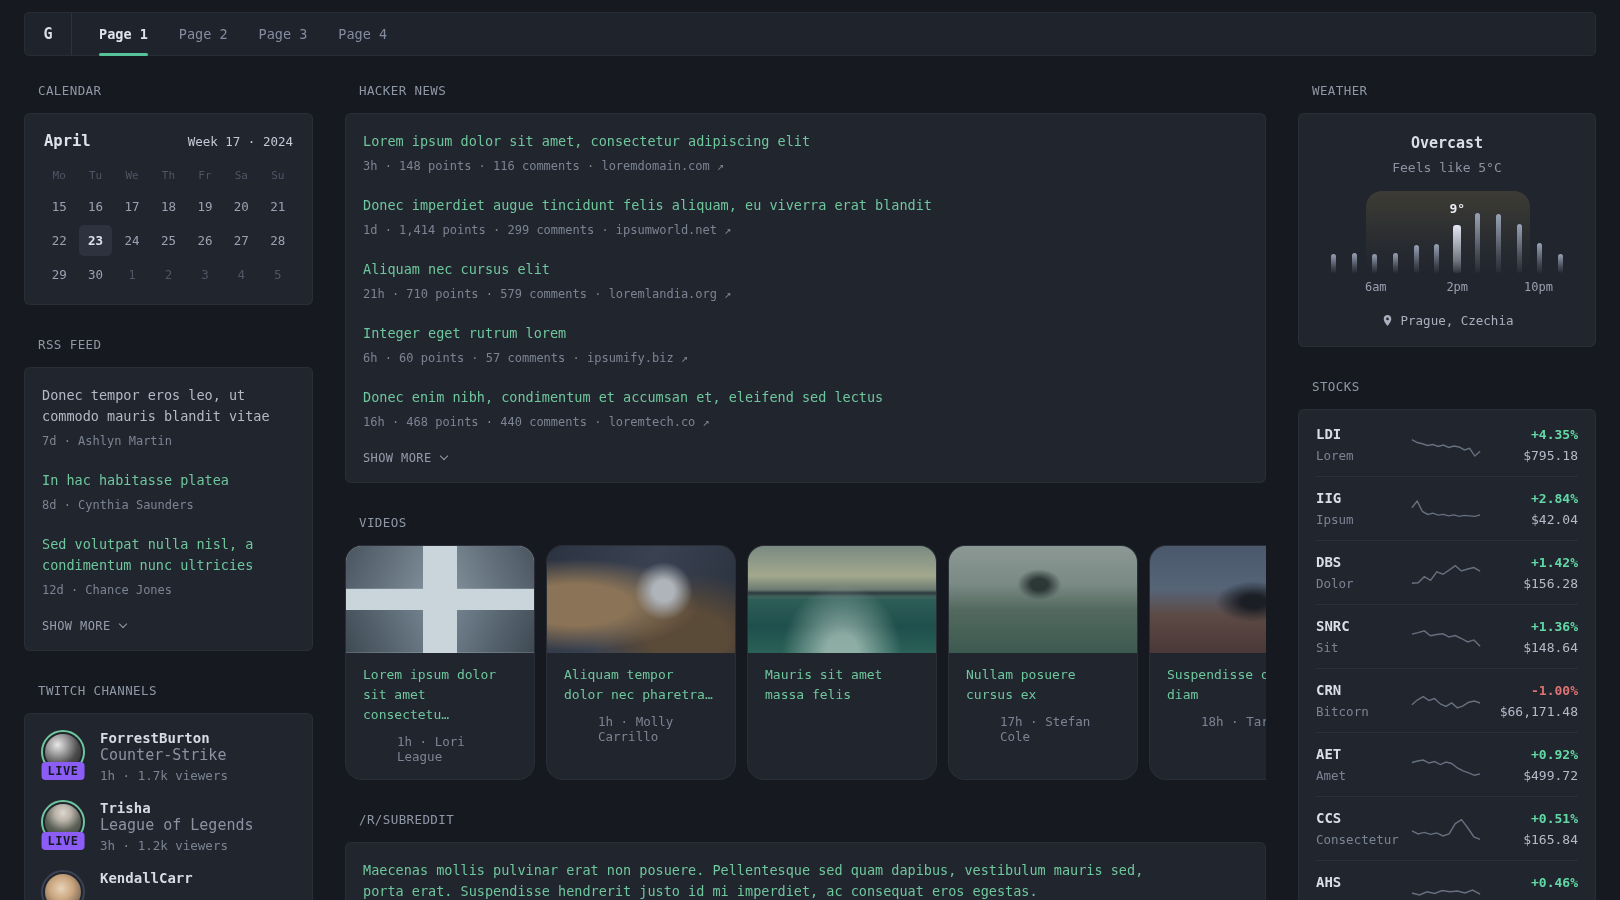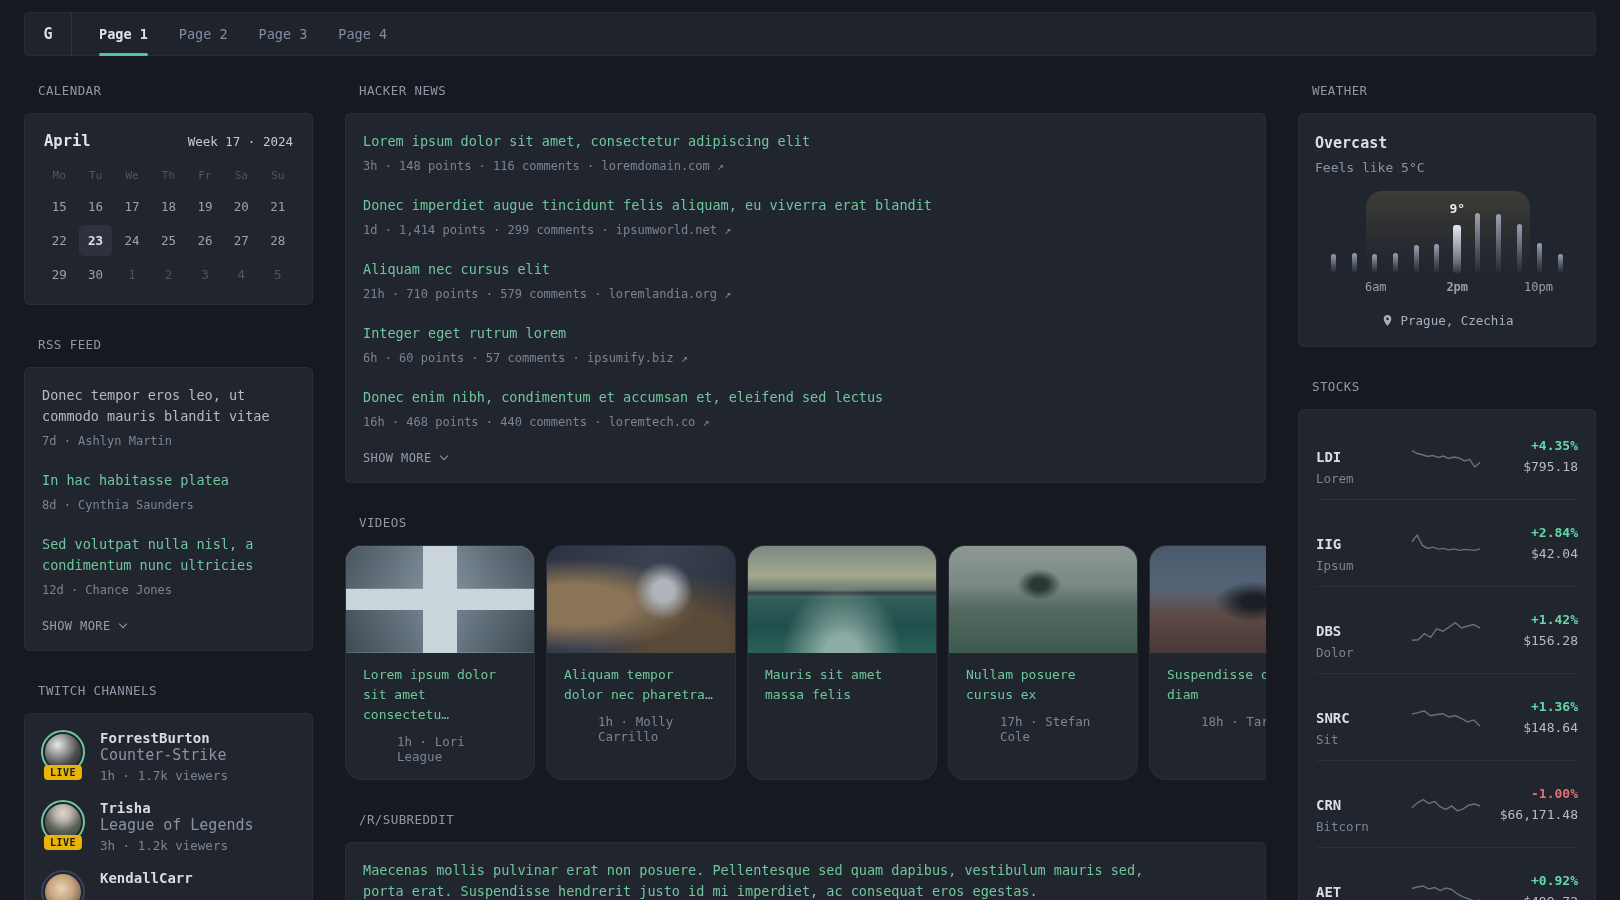--- a/index.html
+++ b/index.html
@@ -69,21 +69,21 @@
 
   
   .twitch-card { padding:16px; }
   .channel { display:flex; gap:15px; cursor:pointer; }
   .channel + .channel { margin-top:17px; }
   .avatar { width:44px; height:44px; flex:0 0 44px; border:2px solid #6fc69c; border-radius:50%; padding:2px; position:relative; }
   .avatar.offline { border-color:#3b4252; }
   .avatar .photo { width:100%; height:100%; border-radius:50%; }
   .live-badge {
     position:absolute; bottom:-8px; left:50%; transform:translateX(-50%);
-    background:#eab308; color:#161a22; font-size:10px; font-weight:700;
+    background:#8b5cf6; color:#161a22; font-size:12px; font-weight:700;
     padding:2px 6px; border-radius:4px; letter-spacing:.5px;
   }
   .ch-name { font-size:14px; font-weight:700; color:#d6dbe5; }
   .ch-game { font-size:15px; color:#8b93a3; margin-top:0; }
   .ch-meta { font-size:12.5px; color:#7b8493; margin-top:4px; }
   .avatar-1 .photo { background:radial-gradient(circle at 35% 30%, #e8e8e8 0%, #9a9a9a 30%, #4a4a4a 60%, #222 100%); }
   .avatar-2 .photo { background:radial-gradient(circle at 50% 25%, #ddd8d0 0%, #b9b3a9 25%, #5d6258 55%, #2c332e 100%); }
   .avatar-3 .photo { background:radial-gradient(circle at 45% 40%, #e8d4b8 0%, #caa57f 40%, #7d6a58 75%, #4a3e33 100%); }
 
   
@@ -108,21 +108,21 @@
       linear-gradient(to bottom, transparent 41%, rgba(39,52,58,.9) 44%, transparent 48%),
       linear-gradient(to bottom,#7a8a82 0%,#a3a88d 28%,#66766e 42%,#2f5e58 50%,#1f4f4c 75%,#2a6158 100%); }
   .thumb-4 { background:
       radial-gradient(ellipse at 48% 36%, rgba(30,42,40,.85) 0 6%, rgba(30,42,40,0) 16%),
       linear-gradient(to bottom,#8c9894 0%,#7b8a85 35%,#53695f 60%,#3d5a50 100%); }
   .thumb-5 { background:
       radial-gradient(ellipse at 55% 52%, rgba(20,24,30,.9) 0 8%, rgba(20,24,30,0) 26%),
       linear-gradient(to bottom,#49596b 0%,#566478 40%,#5d4a45 65%,#4a3838 100%); }
 
   
-  .weather-card { padding:18px 16px 14px; }
+  .weather-card { padding:18px 16px 14px; text-align:center; }
   .w-cond { font-size:15px; font-weight:700; color:#d9dee8; margin-top:2px; }
   .w-feels { font-size:13px; color:#8b93a3; margin-top:8px; }
   .w-chart-wrap { margin:36px 10px 0; position:relative; }
   .w-chart { display:flex; align-items:flex-end; justify-content:space-between; height:62px; padding:0 4px; position:relative; }
   .daylight { position:absolute; top:-20px; bottom:0; border-radius:16px;
     background:linear-gradient(to bottom, rgba(133,120,70,.28), rgba(133,120,70,.07) 65%, rgba(133,120,70,0)); }
   .bar-wrap { position:relative; display:flex; flex-direction:column; align-items:center; justify-content:flex-end; width:9px; height:100%; }
   .bar { width:5px; border-radius:3px;
     background:linear-gradient(to bottom,#99a2b6 0%, rgba(125,133,150,.35) 70%, rgba(125,133,150,.05) 100%); }
   .bar-wrap.now .bar { width:8px;
@@ -131,21 +131,21 @@
   .w-times { position:relative; height:18px; margin-top:7px; font-size:12px; color:#98a0af; }
   .w-times span { position:absolute; transform:translateX(-50%); }
   .w-loc { display:flex; align-items:center; justify-content:center; gap:7px; margin:15px 0 4px;
            font-size:12.5px; color:#a8b0be; }
   .pin { width:13px; height:13px; fill:#a8b0be; }
 
   
   .stocks-card { padding:3px 17px; }
   .stock-row { display:flex; align-items:center; padding:13px 0; cursor:pointer; }
   .stock-row + .stock-row { border-top:1px solid rgba(255,255,255,.055); }
-  .stock-id { width:95px;margin-top:23px; }
+  .stock-id { width:95px; }
   .stock-symbol { font-size:14px; font-weight:700; color:#d9dee8; }
   .stock-name { font-size:12.5px; color:#7b8493; margin-top:6px; min-height:15px; }
   .spark { width:70px; height:30px; color:#66707f; flex:0 0 auto; }
   .stock-quote { margin-left:auto; text-align:right; }
   .stock-change { font-size:13px; font-weight:600; }
   .stock-price { font-size:13px; color:#b4bbc8; margin-top:6px; min-height:15px; }
 </style>
 </head>
 <body>
 
@@ -405,21 +405,21 @@
                 </div>
                 <div class="bar-wrap">
                   <div class="bar" style="height: 30px;"></div>
                 </div>
                 <div class="bar-wrap">
                   <div class="bar" style="height: 19px;"></div>
                 </div>
               </div>
             <div class="w-times">
                 <span style="left: 20.8%;">6am</span>
-                <span style="left: 54.2%; font-weight: bold;">2pm</span>
+                <span style="left: 54.2%;">2pm</span>
                 <span style="left: 87.5%;">10pm</span>
               </div>
           </div>
           <div class="w-loc">
             <svg class="pin" viewBox="0 0 24 24">
               <path d="M12 2C8.13 2 5 5.13 5 9c0 5.25 7 13 7 13s7-7.75 7-13c0-3.87-3.13-7-7-7zm0 9.5A2.5 2.5 0 1 1 12 6.5a2.5 2.5 0 0 1 0 5z"></path>
             </svg>
             <span>Prague, Czechia</span>
           </div>
         </div>

